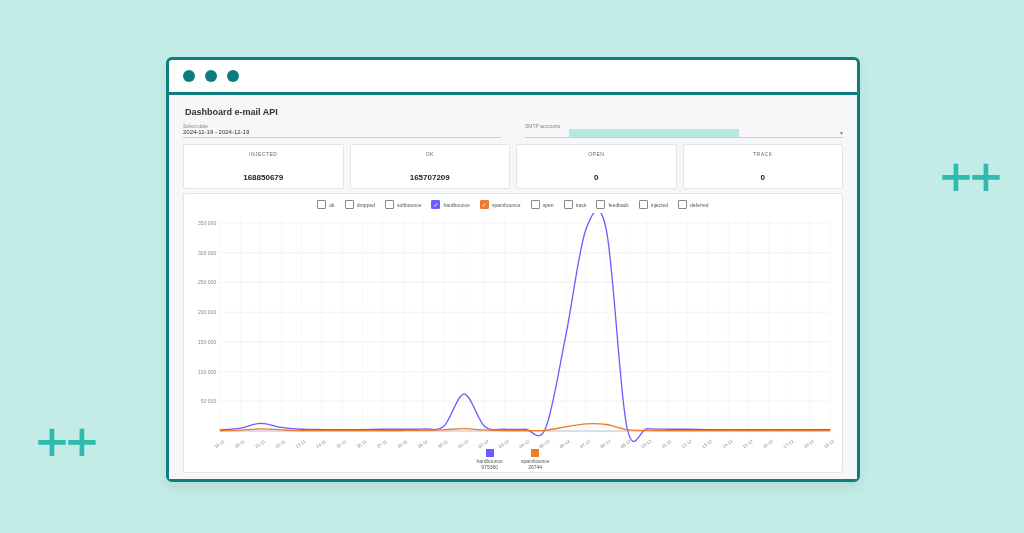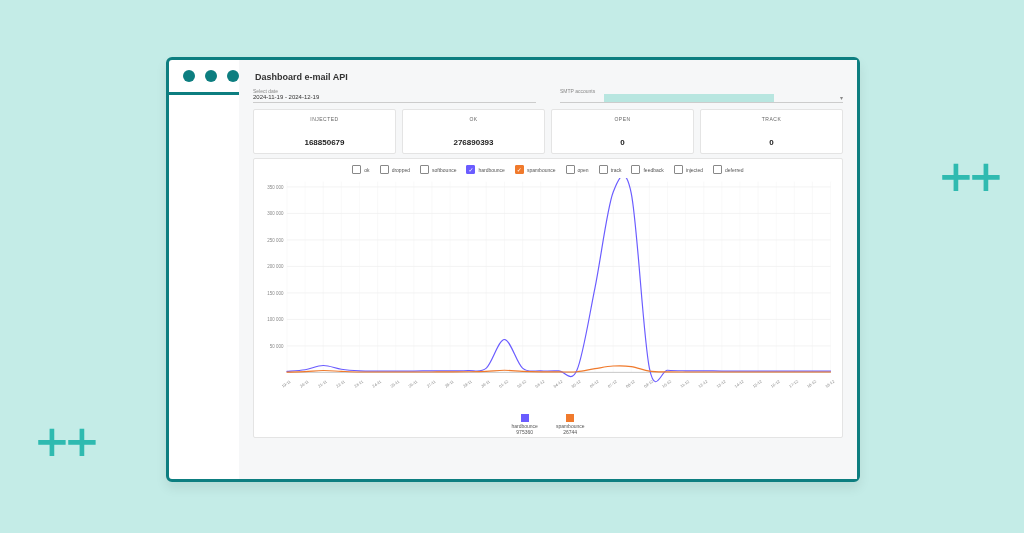--- a/index.html
+++ b/index.html
@@ -5,21 +5,21 @@
   html,body{margin:0;padding:0;width:1024px;height:533px;font-family:Arial,Helvetica,sans-serif;background:#c4ece7;overflow:hidden;}
   
   .deco{position:absolute;color:#1fb5ab;font-size:36px;font-weight:900;letter-spacing:-6px;opacity:.9;pointer-events:none;}
   .deco span{display:inline-block;transform:rotate(45deg);margin:0 3px;}
   #deco1{left:34px;top:420px;}
   #deco2{right:26px;top:155px;}
 
   
   .browser{position:absolute;left:166px;top:57px;width:688px;height:419px;
            border:3px solid #0d7e80;border-radius:6px;background:#fff;
-           box-shadow:0 6px 12px rgba(0,0,0,.08);display:flex;flex-direction:row;}
+           box-shadow:0 6px 12px rgba(0,0,0,.08);display:flex;flex-direction:column;}
   .titlebar{height:32px;border-bottom:3px solid #0d7e80;display:flex;align-items:center;padding-left:14px;gap:10px;}
   .dot{width:12px;height:12px;border-radius:50%;background:#0d7e80;}
   .viewport{flex:1;background:#f6f7f8;padding:10px 14px 6px 14px;overflow:hidden;}
 
   .page-title{font-size:9px;font-weight:700;color:#333;margin:2px 0 6px 2px;}
 
   .filter-row{display:flex;gap:24px;margin-bottom:6px;}
   .filter-col{flex:1;}
   .filter-lbl{font-size:5px;color:#888;line-height:6px;}
   .filter-val{font-size:6px;color:#333;border-bottom:1px solid #ccc;padding-bottom:2px;position:relative;}
@@ -80,21 +80,21 @@
       </div>
     </div>
 
     <div class="kpi-row" id="kpi-row">
         <div class="kpi">
           <div class="kpi-lbl">INJECTED</div>
           <div class="kpi-val">168850679</div>
         </div>
         <div class="kpi">
           <div class="kpi-lbl">OK</div>
-          <div class="kpi-val">276890393</div>
+          <div class="kpi-val">165707209</div>
         </div>
         <div class="kpi">
           <div class="kpi-lbl">OPEN</div>
           <div class="kpi-val">0</div>
         </div>
         <div class="kpi">
           <div class="kpi-lbl">TRACK</div>
           <div class="kpi-val">0</div>
         </div>
       </div>

